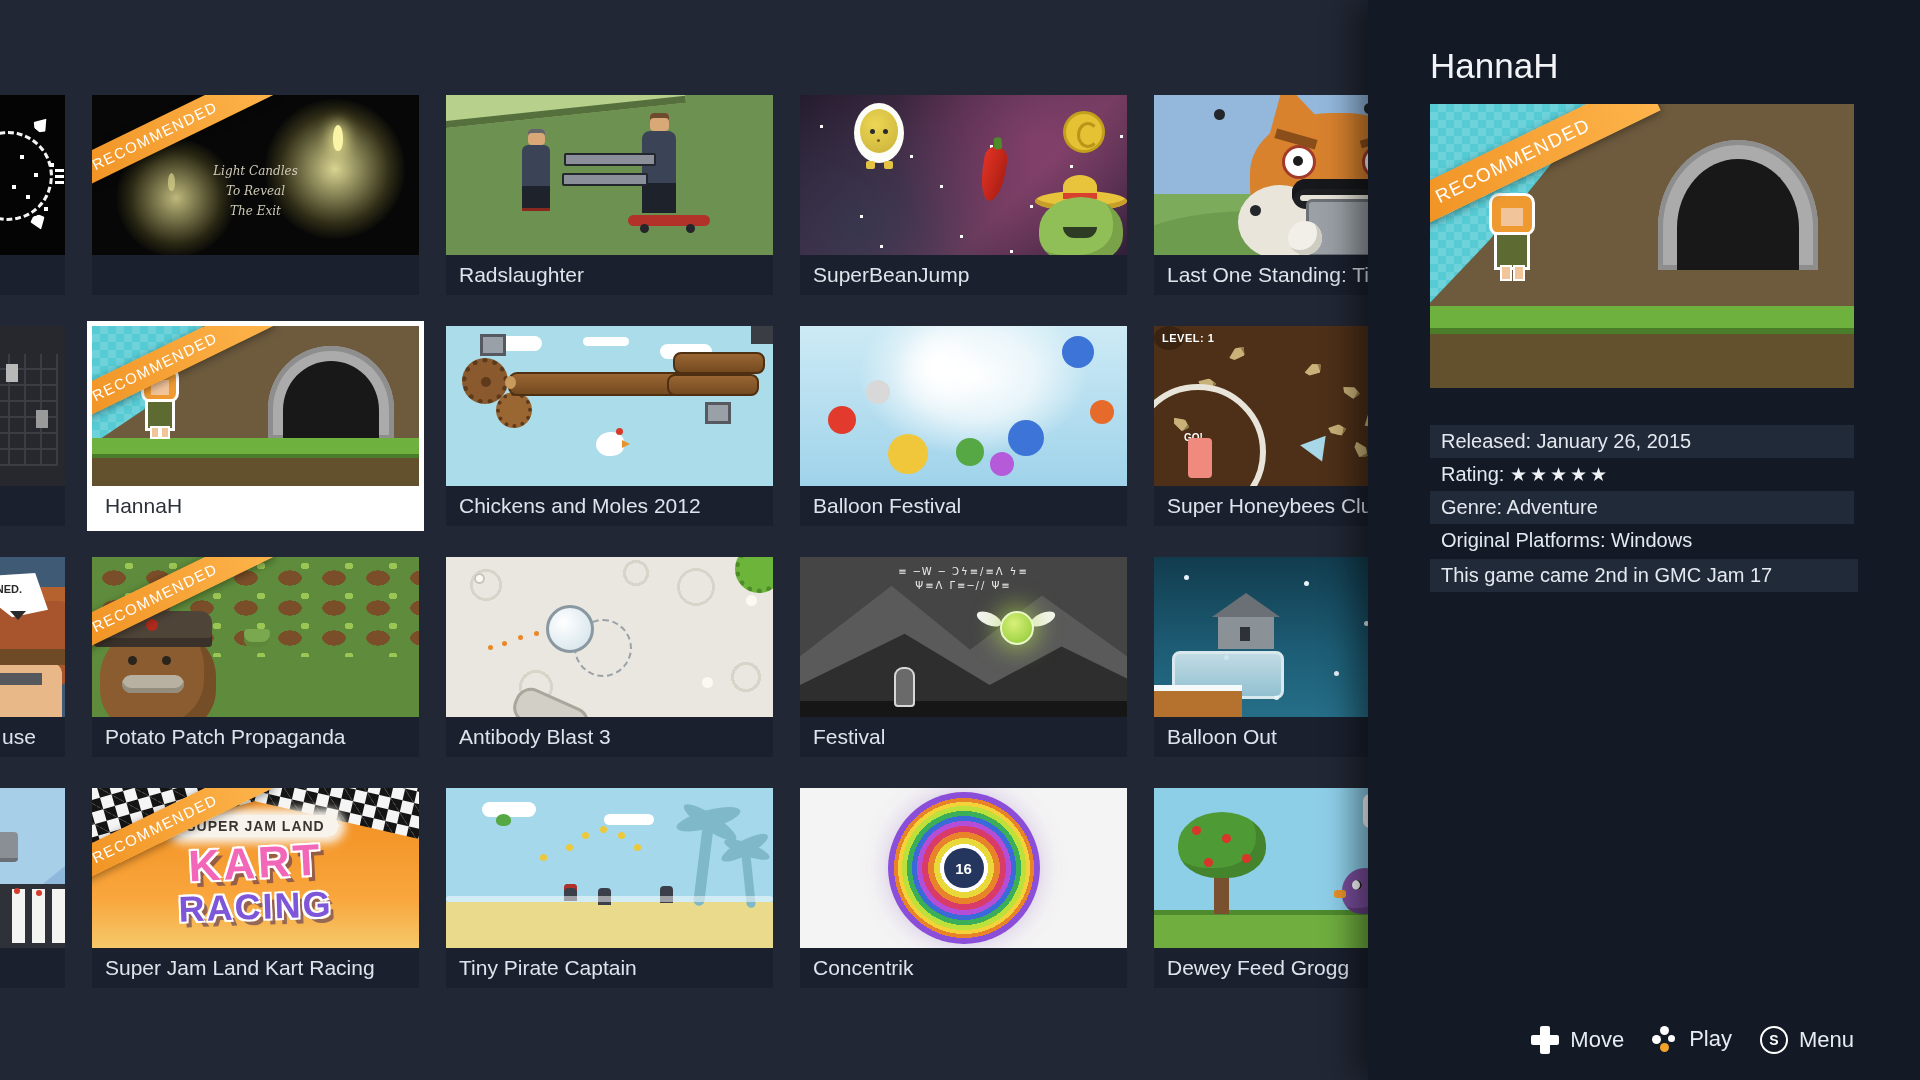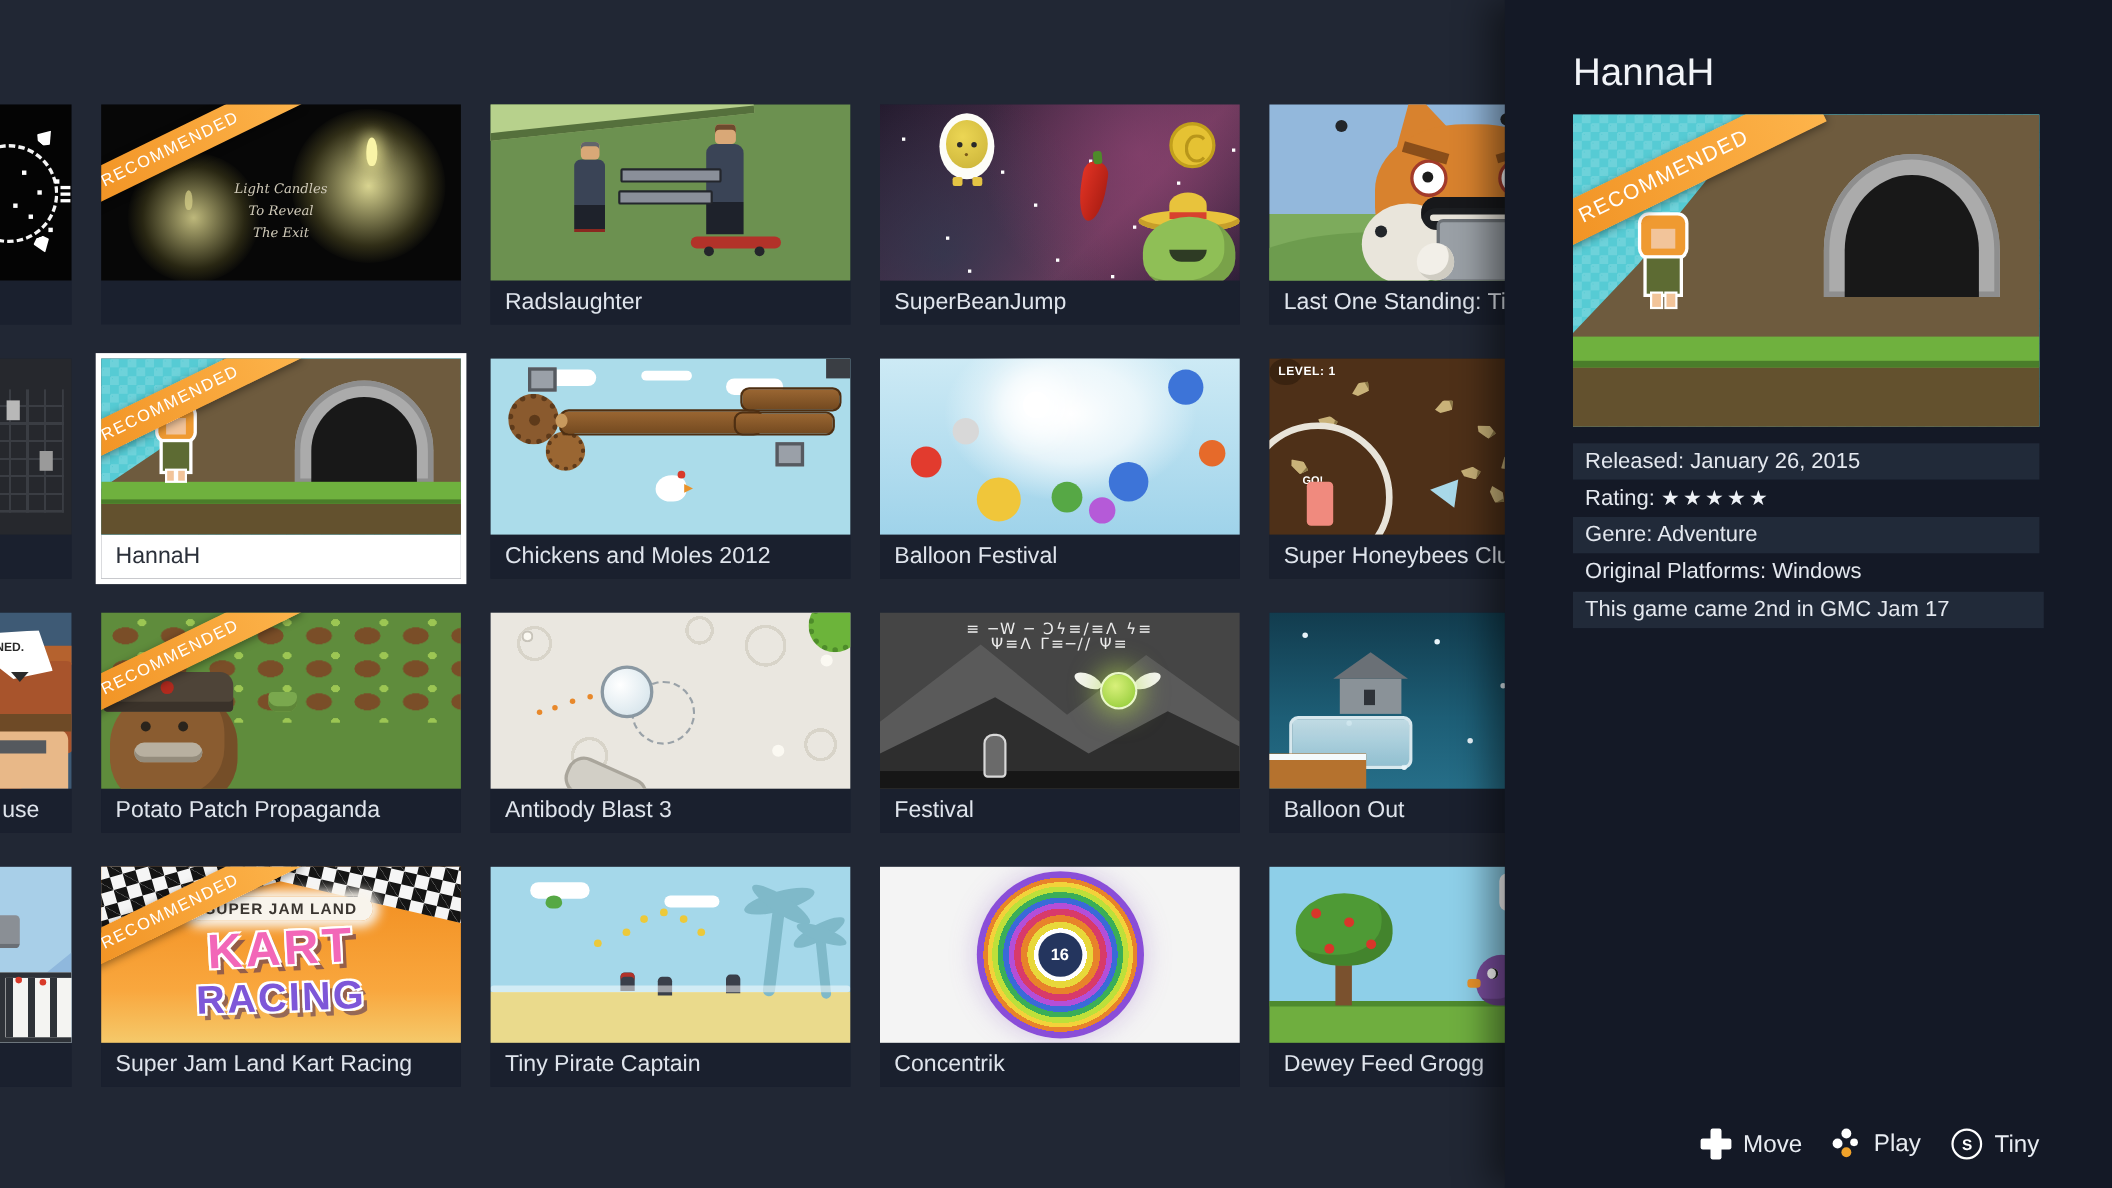--- a/index.html
+++ b/index.html
@@ -29,21 +29,21 @@
   
   .panel{
     position:absolute;right:0;top:0;width:552px;height:1080px;background:#141926;
     box-shadow:-14px 0 30px rgba(0,0,0,.45);z-index:10;
   }
   .panel-inner{padding:46px 66px 0 62px;position:relative;height:100%;box-sizing:border-box;}
   .panel-title{font-size:35px;font-weight:400;color:#f2f4f8;margin:0 0 18px 0;}
   .panel-thumb{width:424px;height:284px;position:relative;overflow:hidden;background:#56cbd4;}
   .panel-thumb *{position:absolute;}
   .panel-thumb .ribbon{top:38px;left:-72px;width:310px;height:38px;line-height:38px;font-size:19px;}
-  .meta-list{margin-top:15px;width:424px;font-size:20px;}
+  .meta-list{margin-top:37px;width:424px;font-size:20px;}
   .meta-row{padding:5px 11px;min-height:23px;color:#e4e8ef;}
   .meta-row.hl{background:#212a39;}
   .stars{letter-spacing:3px;font-size:19px;color:#eef1f6;}
   .desc{margin-top:39px;width:428px;font-size:20px;line-height:31px;color:#dde2ea;}
   .desc p{margin:0 0 31px 0;}
   .award{margin-top:2px;background:#212a39;padding:5px 11px;width:406px;font-size:20px;color:#e4e8ef;}
   .controls{position:absolute;right:66px;bottom:26px;display:flex;gap:28px;align-items:flex-start;font-size:22px;color:#e8ecf2;}
   .ctrl{display:flex;align-items:center;gap:11px;cursor:pointer;}
   .icon-plus{position:relative;width:28px;height:28px;}
   .icon-plus::before{content:'';position:absolute;left:9px;top:0;width:10px;height:28px;background:#fff;border-radius:2px;}
@@ -258,21 +258,21 @@
   .art-anti .tr{left:56px;top:84px;width:5px;height:5px;background:#e8882a;border-radius:50%;
     box-shadow:16px -6px 0 #e8882a,32px -10px 0 #e8882a,48px -16px 0 #e8882a,-14px 4px 0 #e8882a;}
   .art-anti .pl{left:66px;bottom:-16px;width:72px;height:30px;background:#d2cfc6;border:3px solid #aaa69c;border-radius:16px;transform:rotate(24deg);}
   .art-anti .dz{left:28px;top:16px;width:11px;height:11px;background:#fbf9f2;border-radius:50%;
     box-shadow:inset 0 0 0 2px #c8c4ba,228px 104px 0 #fbf9f2,272px 22px 0 #fbf9f2;}
   
   .art-papa .thumb{background:#454545;}
   .art-papa .m1{left:0;top:0;right:0;bottom:0;background:#5a5a5a;clip-path:polygon(0 100%,0 62%,28% 18%,52% 58%,74% 24%,100% 62%,100% 100%);}
   .art-papa .m2{left:0;top:0;right:0;bottom:0;background:#2e2e2e;clip-path:polygon(0 100%,0 80%,32% 48%,58% 80%,80% 56%,100% 76%,100% 100%);}
   .art-papa .gnd{left:0;right:0;bottom:0;height:16px;background:#161616;}
-  .art-papa .run{left:0;right:0;top:8px;text-align:center;font-size:14px;line-height:14px;color:#ececec;letter-spacing:2px;font-family:"DejaVu Sans",sans-serif;}
+  .art-papa .run{left:0;right:0;top:8px;text-align:center;font-size:10px;line-height:14px;color:#ececec;letter-spacing:2px;font-family:"DejaVu Sans",sans-serif;}
   .art-papa .run span{display:block;position:static;}
   .art-papa .fly{left:200px;top:54px;width:30px;height:30px;border-radius:50%;background:radial-gradient(circle at 40% 35%,#d8f07a,#8cc832);border:2px solid #eaf8c8;box-shadow:0 0 22px 6px rgba(180,220,80,.55);z-index:3;}
   .art-papa .wl{left:176px;top:56px;width:26px;height:12px;background:#f4f4f0;border-radius:50%;transform:rotate(24deg);z-index:2;}
   .art-papa .wr{left:230px;top:56px;width:26px;height:12px;background:#f4f4f0;border-radius:50%;transform:rotate(-24deg);z-index:2;}
   .art-papa .ch{left:94px;top:110px;width:17px;height:36px;background:#6a6a6a;border:2px solid #d8d8d8;border-radius:9px 9px 4px 4px;z-index:3;}
   
   .art-thaw .thumb{background:linear-gradient(180deg,#123c4e,#1d5e76 60%,#266e88);}
   .art-thaw .fk{left:30px;top:18px;width:5px;height:5px;background:#e8f4fa;border-radius:50%;
     box-shadow:60px 30px 0 #e8f4fa,120px 6px 0 #e8f4fa,180px 46px 0 #e8f4fa,240px 14px 0 #e8f4fa,
     290px 60px 0 #e8f4fa,40px 80px 0 #e8f4fa,150px 96px 0 #e8f4fa,260px 110px 0 #e8f4fa,90px 120px 0 #e8f4fa,210px 76px 0 #e8f4fa;}
@@ -653,19 +653,19 @@
           <span class="icon-dots">
               <i class="t"></i>
               <i class="l"></i>
               <i class="r"></i>
               <i class="b"></i>
             </span>
           <span>Play</span>
         </div>
         <div class="ctrl">
           <span class="icon-circle">S</span>
-          <span>Tiny</span>
+          <span>Menu</span>
         </div>
       </div>
     </div>
   </aside>
 
 </main>
 
 </body></html>

